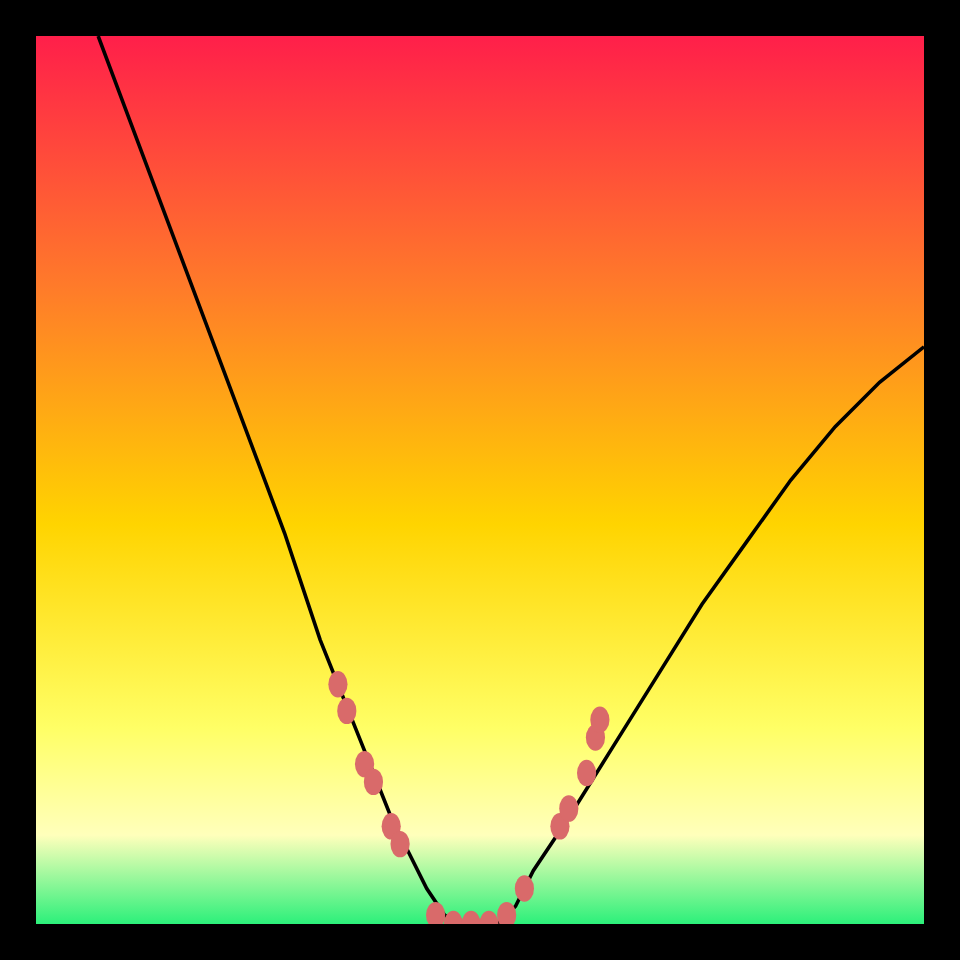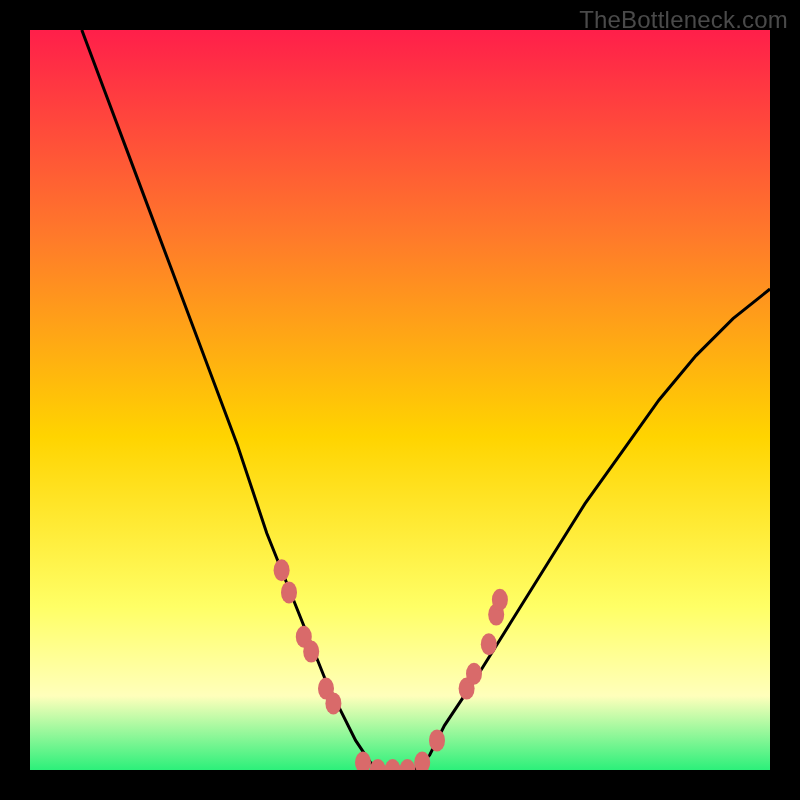--- a/index.html
+++ b/index.html
@@ -5,21 +5,20 @@
   html,body{margin:0;padding:0;width:800px;height:800px;overflow:hidden;background:#000;font-family:Arial,Helvetica,sans-serif}
   .frame{position:absolute;inset:0;background:#000}
   .plot{position:absolute;left:30px;top:30px;width:740px;height:740px}
   .watermark{position:absolute;top:6px;right:12px;color:#4a4a4a;font-size:24px;font-weight:400;letter-spacing:.2px}
   svg{display:block}
 </style>
 </head>
 <body>
 
 <div class="frame">
-  <div class="watermark">TheBottleneck.com</div>
   <div class="plot">
     <svg id="svg" width="740" height="740" viewBox="0 0 740 740">
       <defs>
         <linearGradient id="bg" x1="0" y1="0" x2="0" y2="1">
           <stop id="g0" offset="0%" stop-color="#ff1f4a"></stop>
           <stop id="g1" offset="28%" stop-color="#ff7a2a"></stop>
           <stop id="g2" offset="55%" stop-color="#ffd400"></stop>
           <stop id="g3" offset="78%" stop-color="#ffff66"></stop>
           <stop id="g4" offset="90%" stop-color="#ffffbb"></stop>
           <stop id="g5" offset="100%" stop-color="#2cf07a"></stop>

